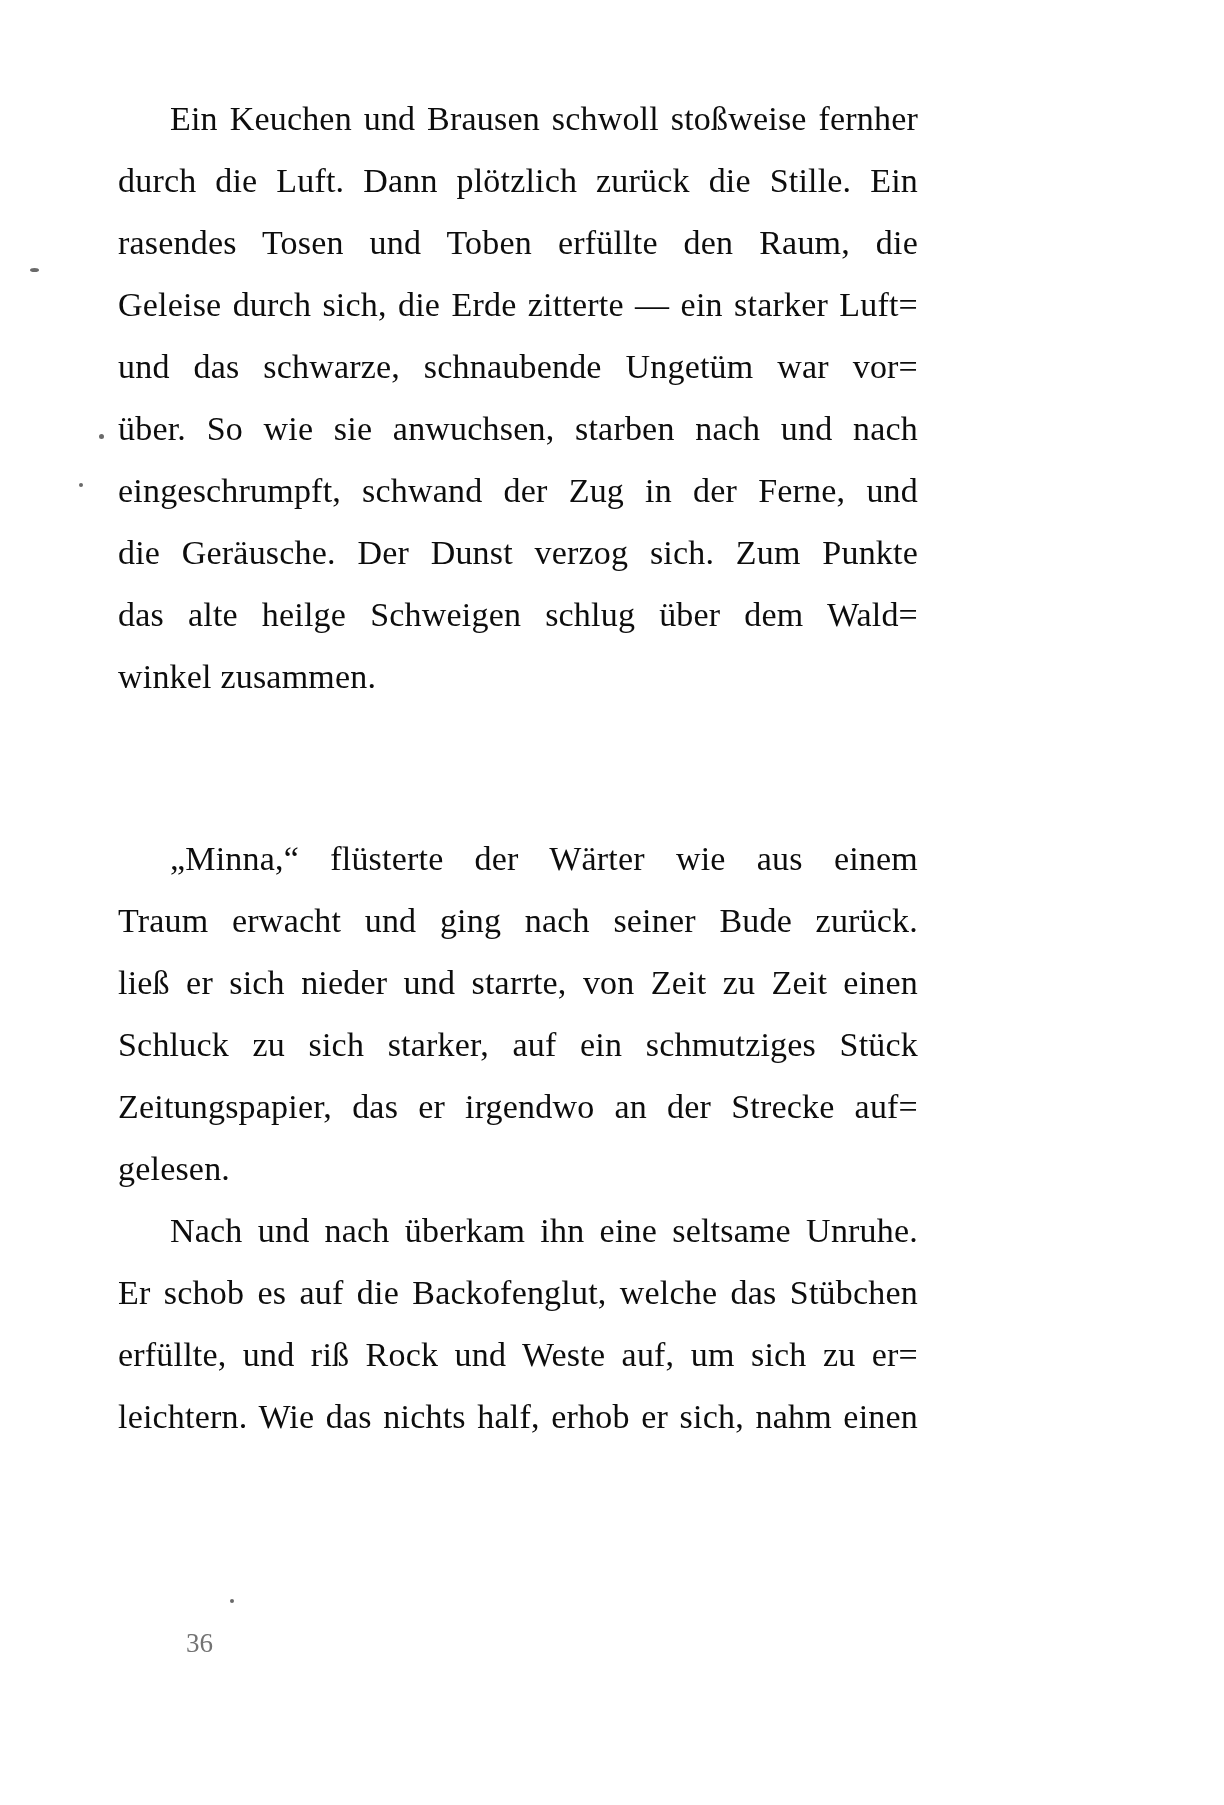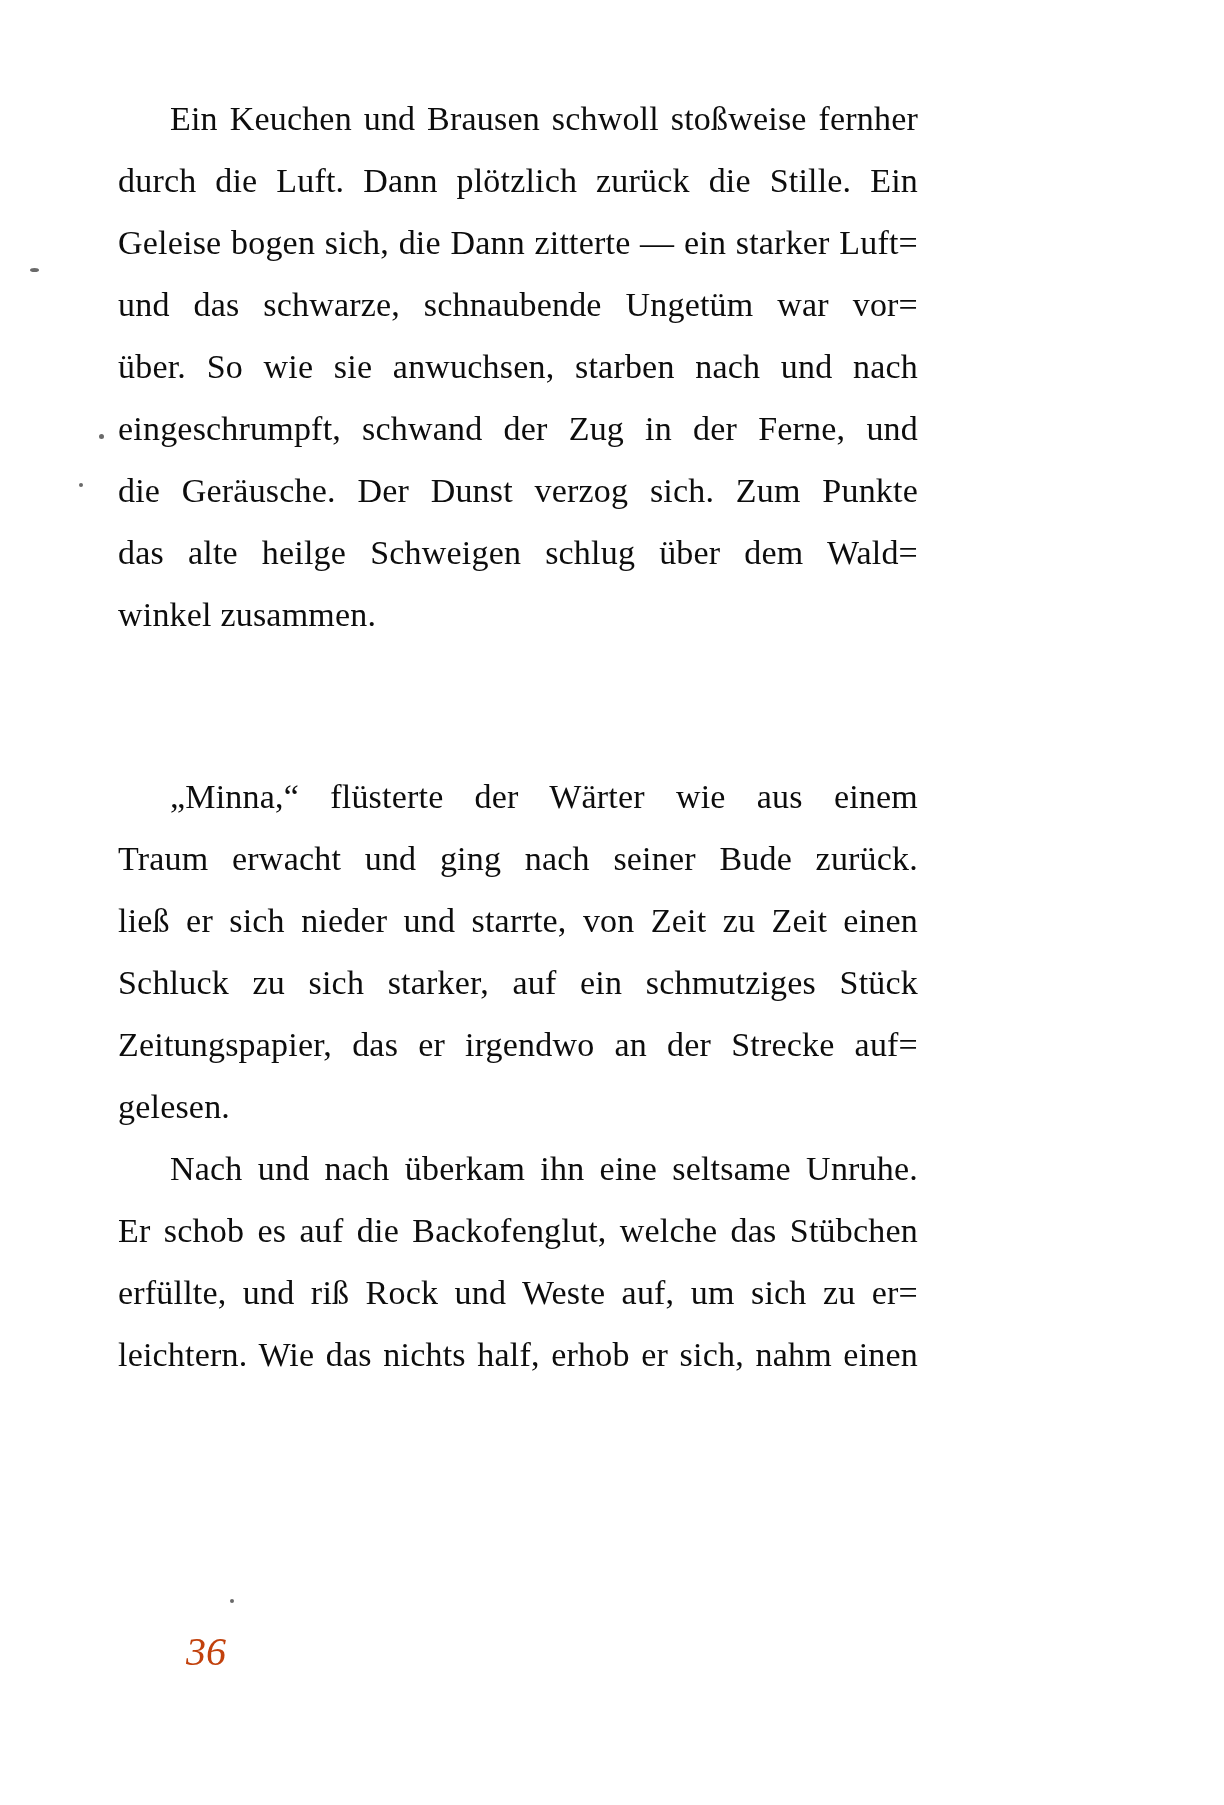--- a/index.html
+++ b/index.html
@@ -46,39 +46,39 @@
     text-indent: 52px;
   }
   .line.no-justify {
     text-align: center;
     text-align-last: left;
   }
   .page-number {
     position: absolute;
     left: 186px;
     top: 1628px;
-    font-size: 40px;
-    color: #c2410c;
-    font-style: italic;
+    font-size: 27px;
+    color: #737373;
   }
   .speck {
     position: absolute;
     background: #6a6a6a;
     border-radius: 50%;
   }
 </style>
 </head>
 <body>
 
 <div class="page">
   <div class="text-block">
       <div class="paragraph">
         <div class="line indent">Ein Keuchen und Brausen schwoll stoßweise fernher</div>
         <div class="line">durch die Luft. Dann plötzlich zurück die Stille. Ein</div>
-        <div class="line">Geleise bogen sich, die Dann zitterte — ein starker Luft=</div>
+        <div class="line">rasendes Tosen und Toben erfüllte den Raum, die</div>
+        <div class="line">Geleise durch sich, die Erde zitterte — ein starker Luft=</div>
         <div class="line">und das schwarze, schnaubende Ungetüm war vor=</div>
         <div class="line">über. So wie sie anwuchsen, starben nach und nach</div>
         <div class="line">eingeschrumpft, schwand der Zug in der Ferne, und</div>
         <div class="line">die Geräusche. Der Dunst verzog sich. Zum Punkte</div>
         <div class="line">das alte heilge Schweigen schlug über dem Wald=</div>
         <div class="line no-justify">winkel zusammen.</div>
       </div>
       <div class="paragraph gap-before">
         <div class="line indent">„Minna,“ flüsterte der Wärter wie aus einem</div>
         <div class="line">Traum erwacht und ging nach seiner Bude zurück.</div>

